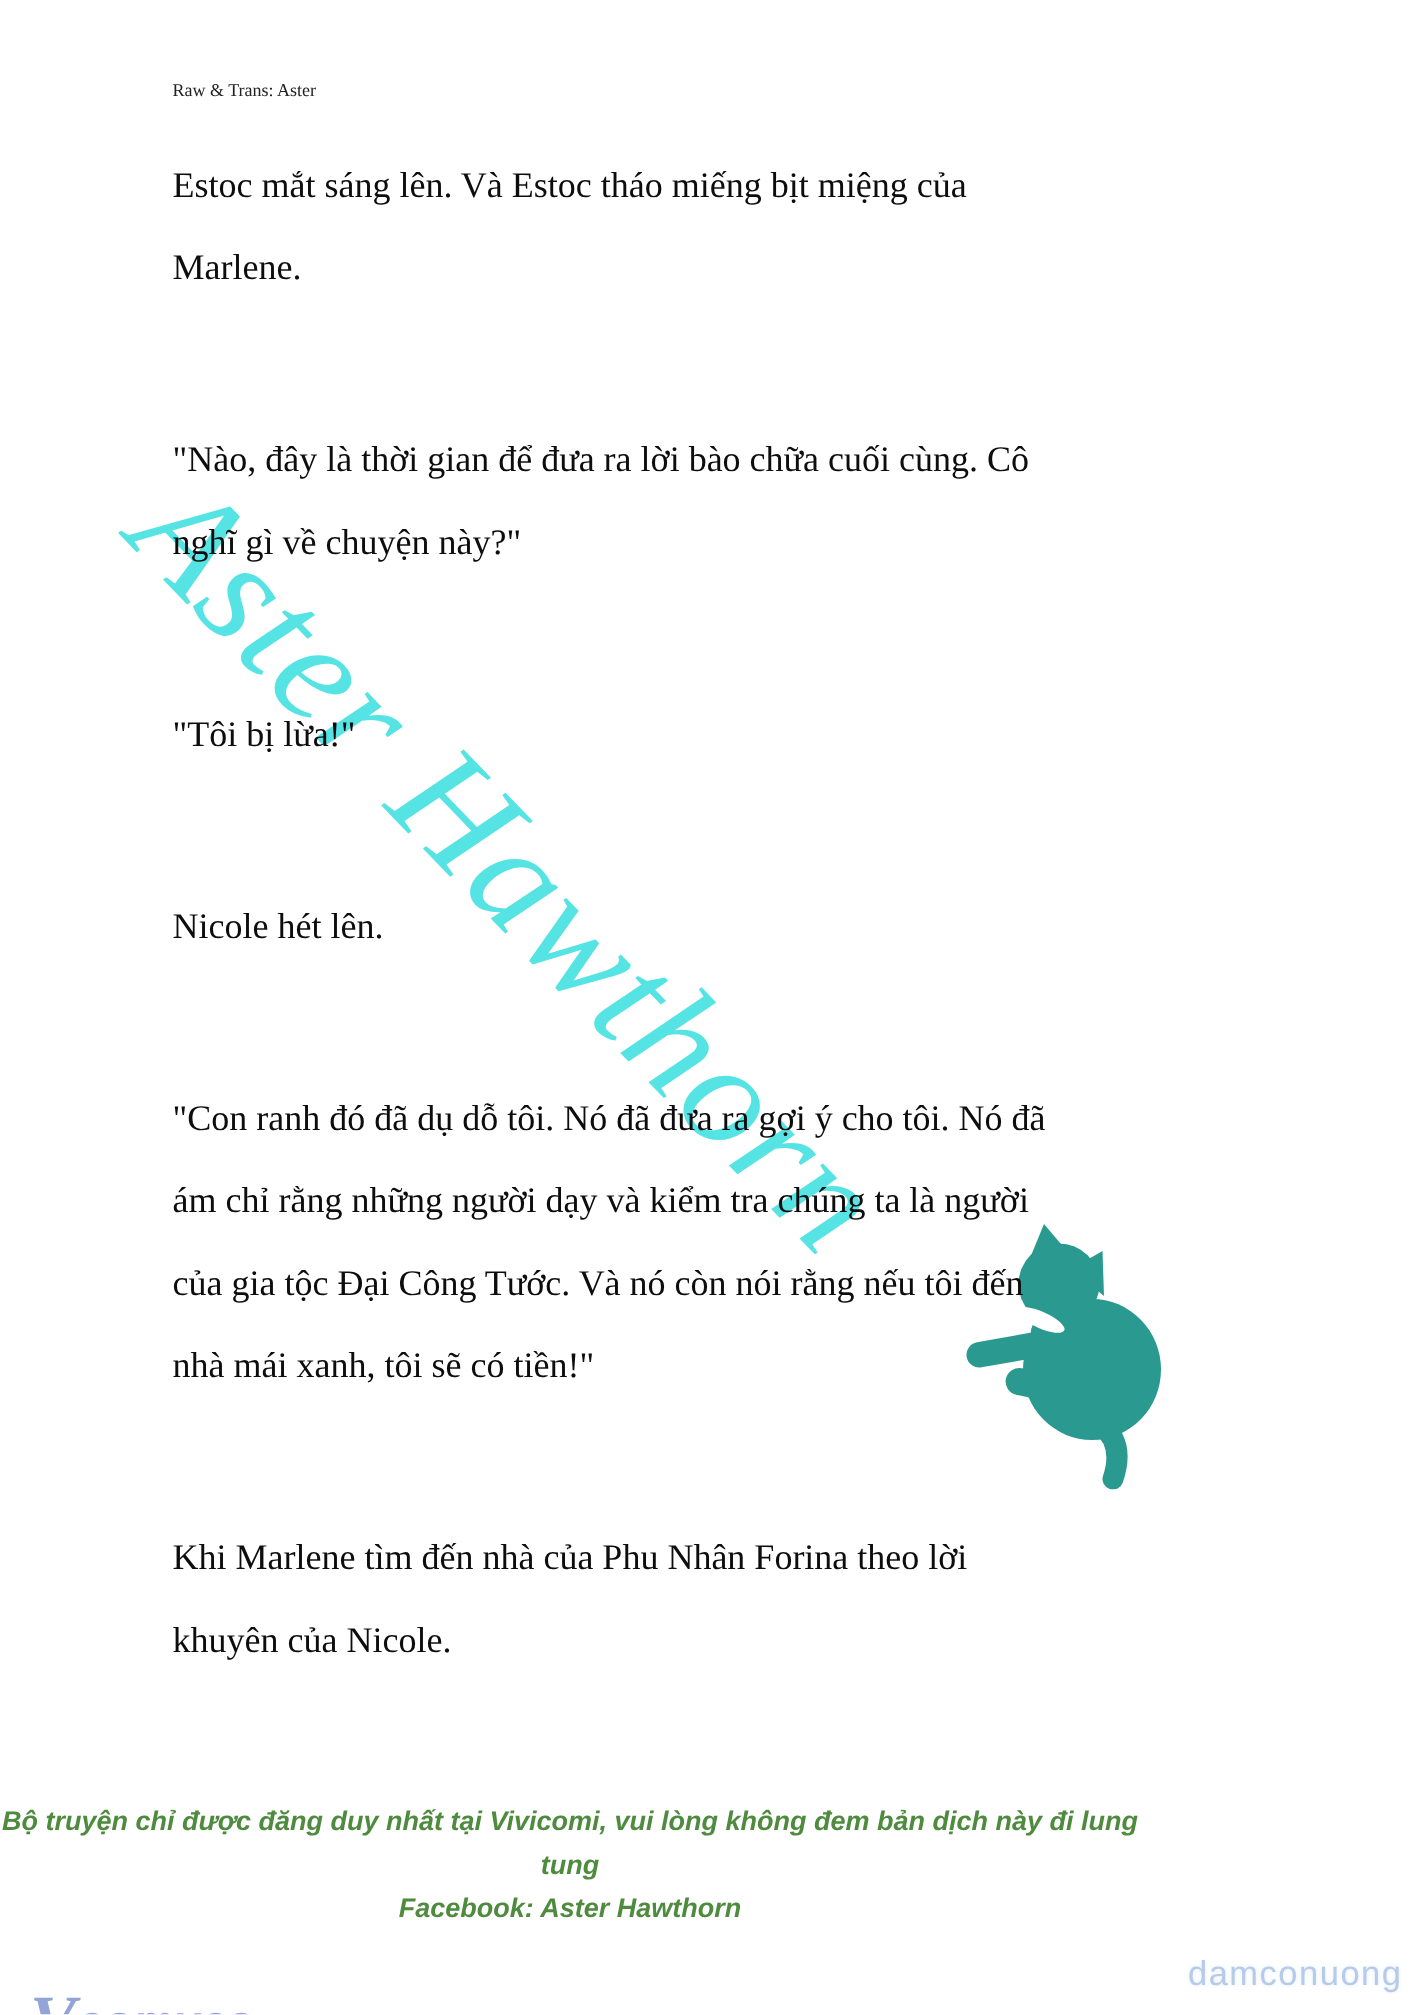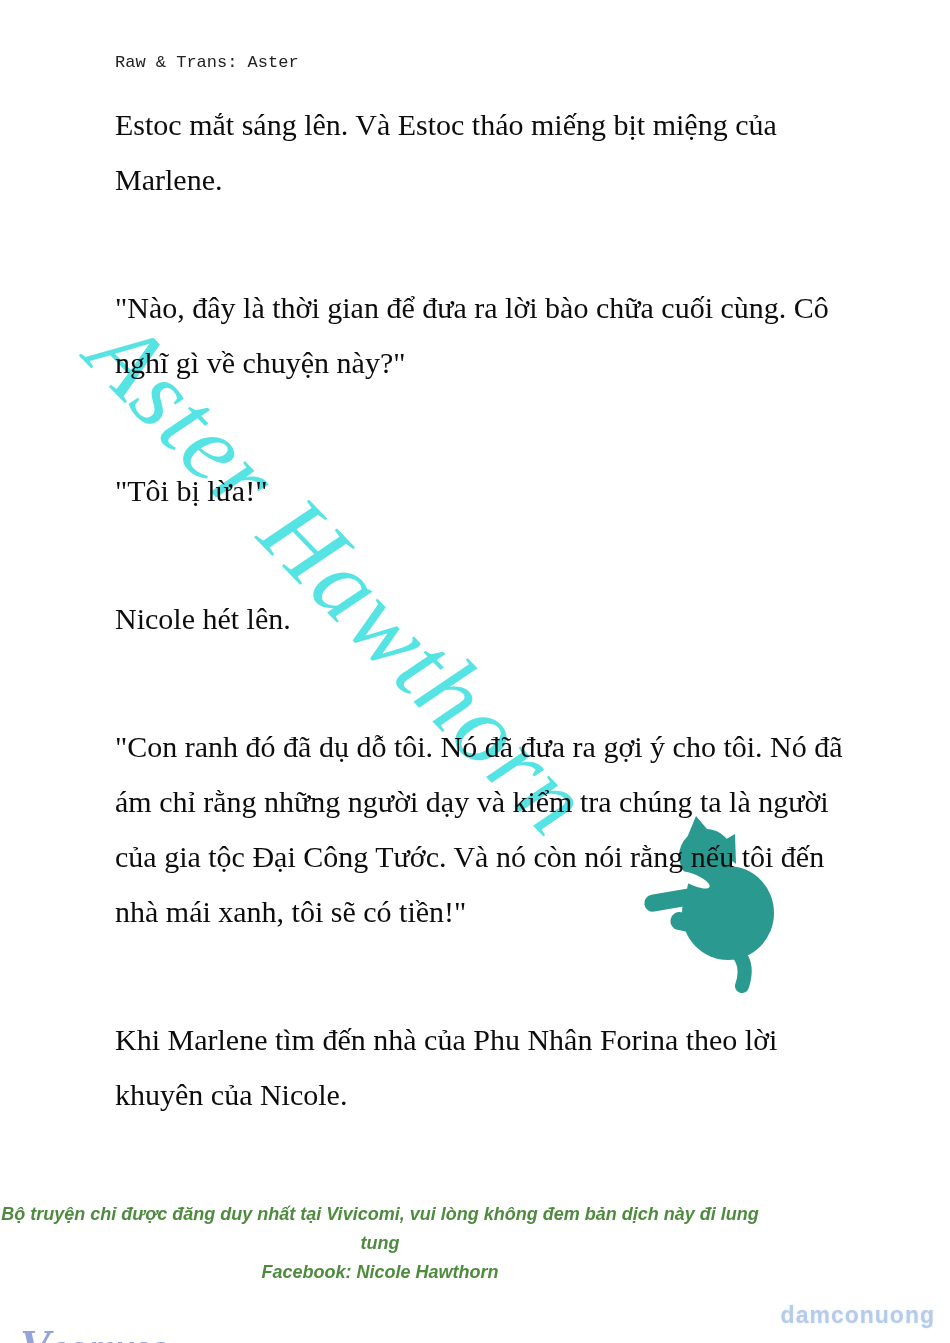--- a/index.html
+++ b/index.html
@@ -12,22 +12,22 @@
     width: 950px;
     height: 1343px;
     background: #ffffff;
     overflow: hidden;
     font-family: "Liberation Serif", serif;
   }
   .header-credit {
     position: absolute;
     left: 115px;
     top: 53px;
-    font-family: Liberation Mono, monospace;
-    font-size: 17px;
+    font-family: Liberation Serif, serif;
+    font-size: 12px;
     color: #222222;
     z-index: 4;
   }
   .watermark {
     position: absolute;
     left: 148px;
     top: 296px;
     transform: rotate(46deg);
     transform-origin: 0 0;
     font-family: "Liberation Serif", serif;
@@ -49,21 +49,21 @@
   }
   .story {
     position: absolute;
     left: 115px;
     top: 97px;
     width: 815px;
     z-index: 3;
   }
   .story p {
     margin: 0 0 73px 0;
-    font-size: 30px;
+    font-size: 24px;
     line-height: 55px;
     color: #0d0d0d;
     white-space: pre-line;
   }
   .translator-note {
     position: absolute;
     left: 0;
     top: 1200px;
     width: 760px;
     text-align: center;
@@ -95,21 +95,21 @@
     vertical-align: -4px;
     font-family: "Liberation Serif", serif;
     font-weight: bold;
     font-style: italic;
   }
   .damconuong {
     position: absolute;
     right: 15px;
     top: 1302px;
     font-family: "Liberation Sans", sans-serif;
-    font-weight: bold;
+    font-weight: normal;
     font-size: 23px;
     letter-spacing: 1px;
     color: var(--damconuong-blue, #b5cbe9);
     text-shadow: 0 0 3px #e3ecf8;
     z-index: 4;
   }
 </style>
 </head>
 <body>
 
@@ -143,21 +143,21 @@
     <p>"Con ranh đó đã dụ dỗ tôi. Nó đã đưa ra gợi ý cho tôi. Nó đã
 ám chỉ rằng những người dạy và kiểm tra chúng ta là người
 của gia tộc Đại Công Tước. Và nó còn nói rằng nếu tôi đến
 nhà mái xanh, tôi sẽ có tiền!"</p>
     <p>Khi Marlene tìm đến nhà của Phu Nhân Forina theo lời
 khuyên của Nicole.</p>
   </div>
 
   <div class="translator-note">
     <div class="fline">Bộ truyện chỉ được đăng duy nhất tại Vivicomi, vui lòng không đem bản dịch này đi lung tung</div>
-    <div class="fline">Facebook: Nicole Hawthorn</div>
+    <div class="fline">Facebook: Aster Hawthorn</div>
   </div>
 
   <div class="vcomycs">
     <span class="v">V</span><span>comycs</span>
   </div>
 
   <div class="damconuong">damconuong</div>
 
 </div>
 

